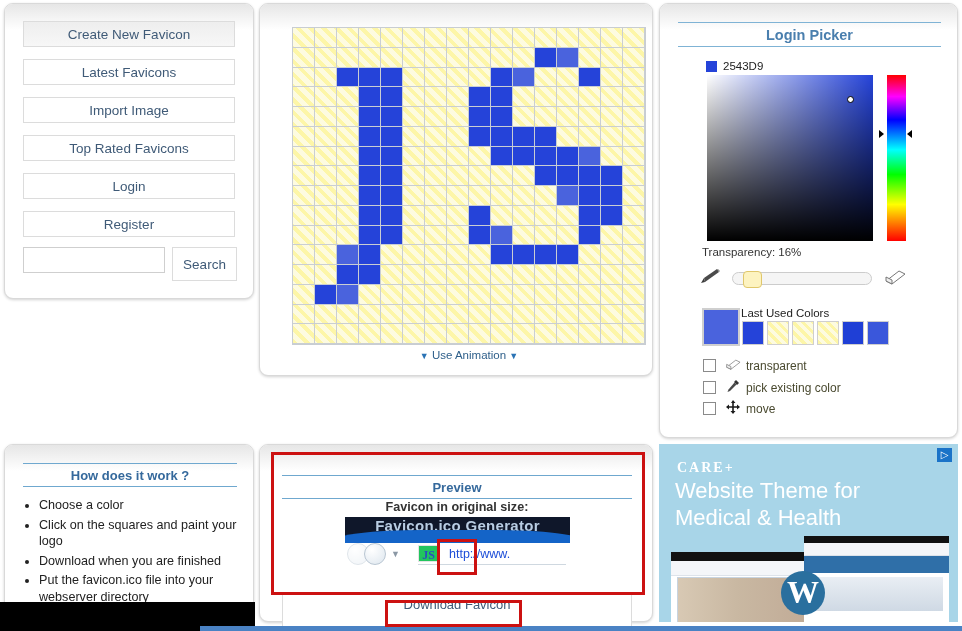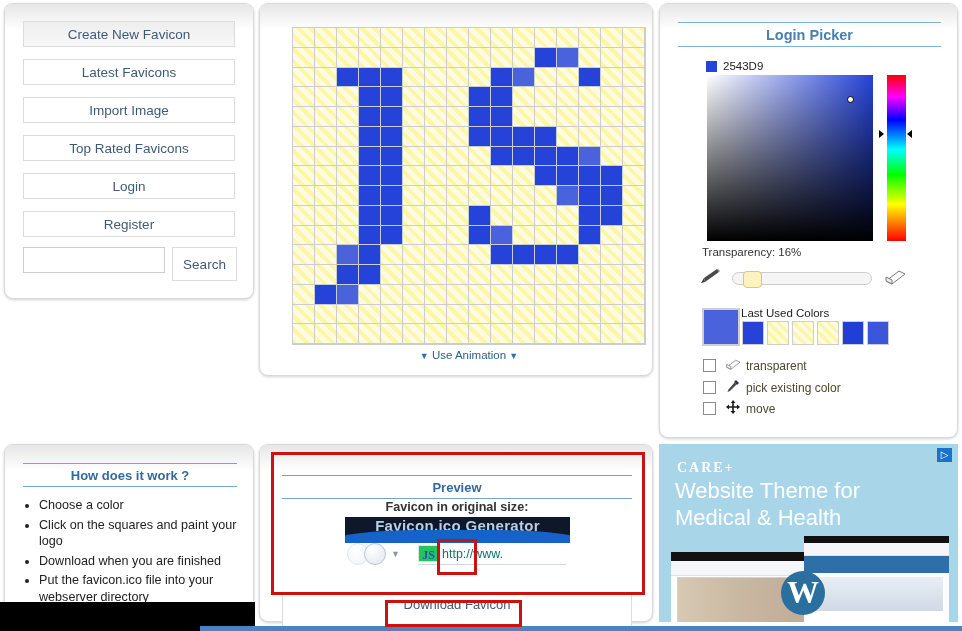--- a/index.html
+++ b/index.html
@@ -352,23 +352,23 @@
     background: #22c55e;
     color: #2a4fbf;
     font-weight: bold;
     font-size: 12px;
     font-family: "Liberation Serif", serif;
     text-align: center;
     line-height: 19px;
     border: 1px solid #e4e4e4;
   }
   #mock-url {
-    margin-left: 3px;
+    margin-left: 10px;
     font-size: 12.5px;
-    color: #0f766e;
+    color: #1d4ed8;
     white-space: nowrap;
   }
   #download-wrap {
     position: absolute;
     left: 22px; top: 147px;
     width: 350px; height: 36px;
     border: 1px solid #dcdcdc;
     background: #ffffff;
     text-align: center;
     line-height: 23px;

